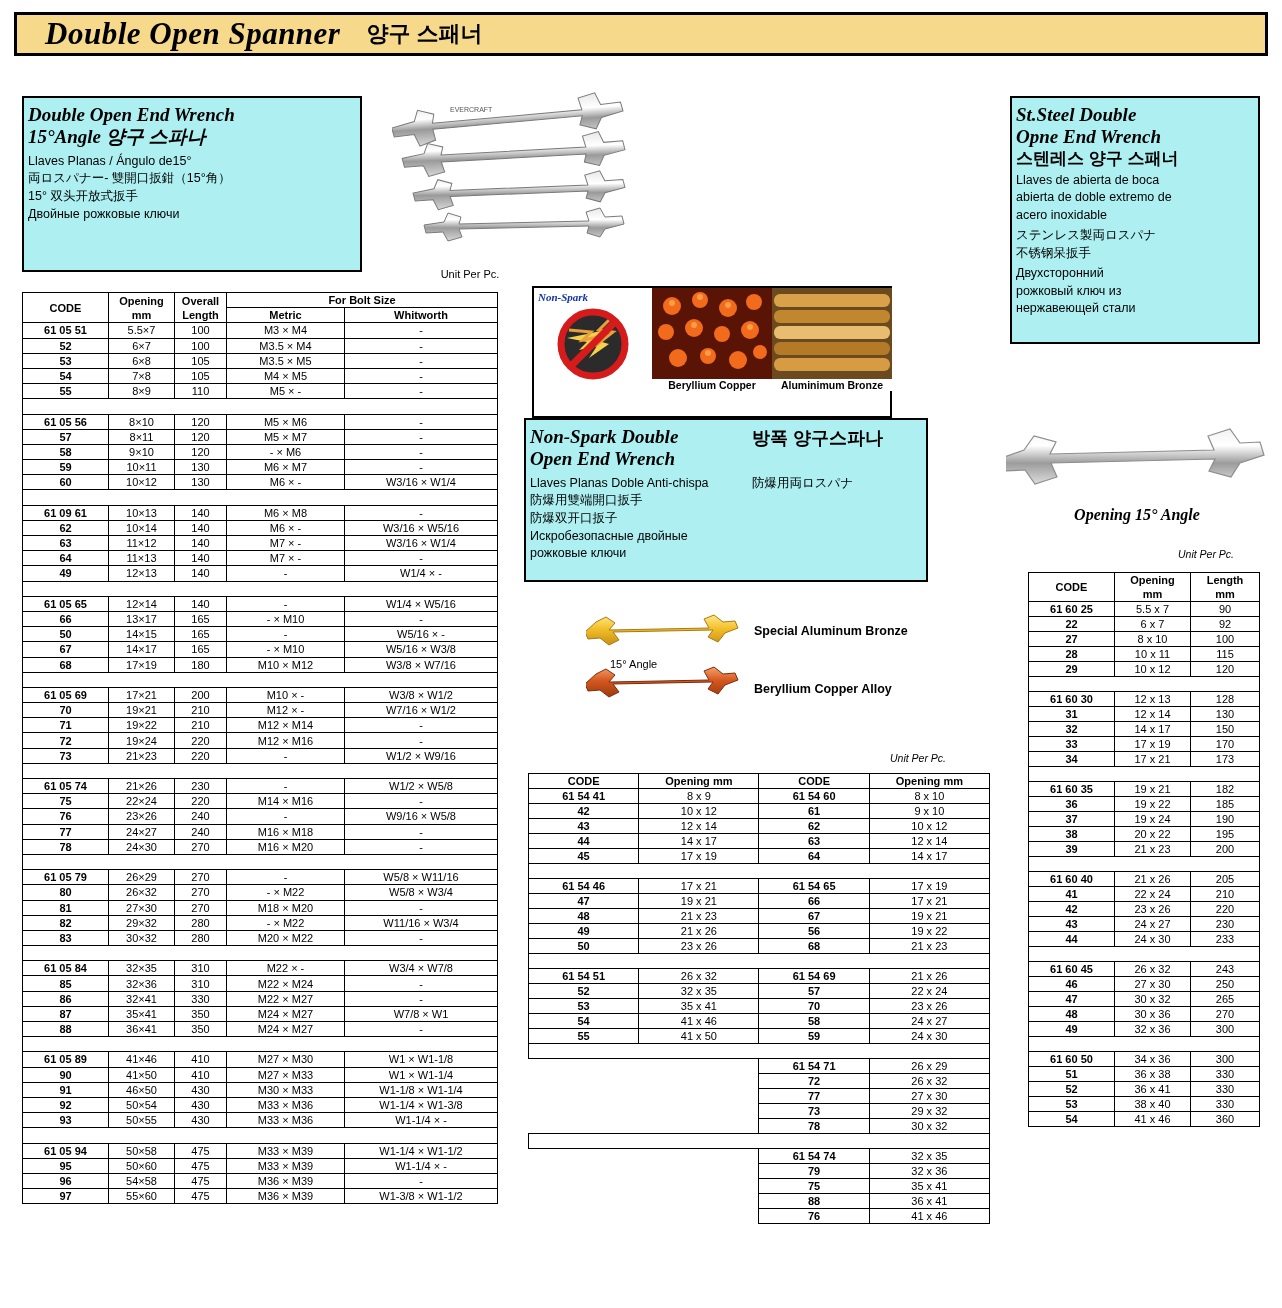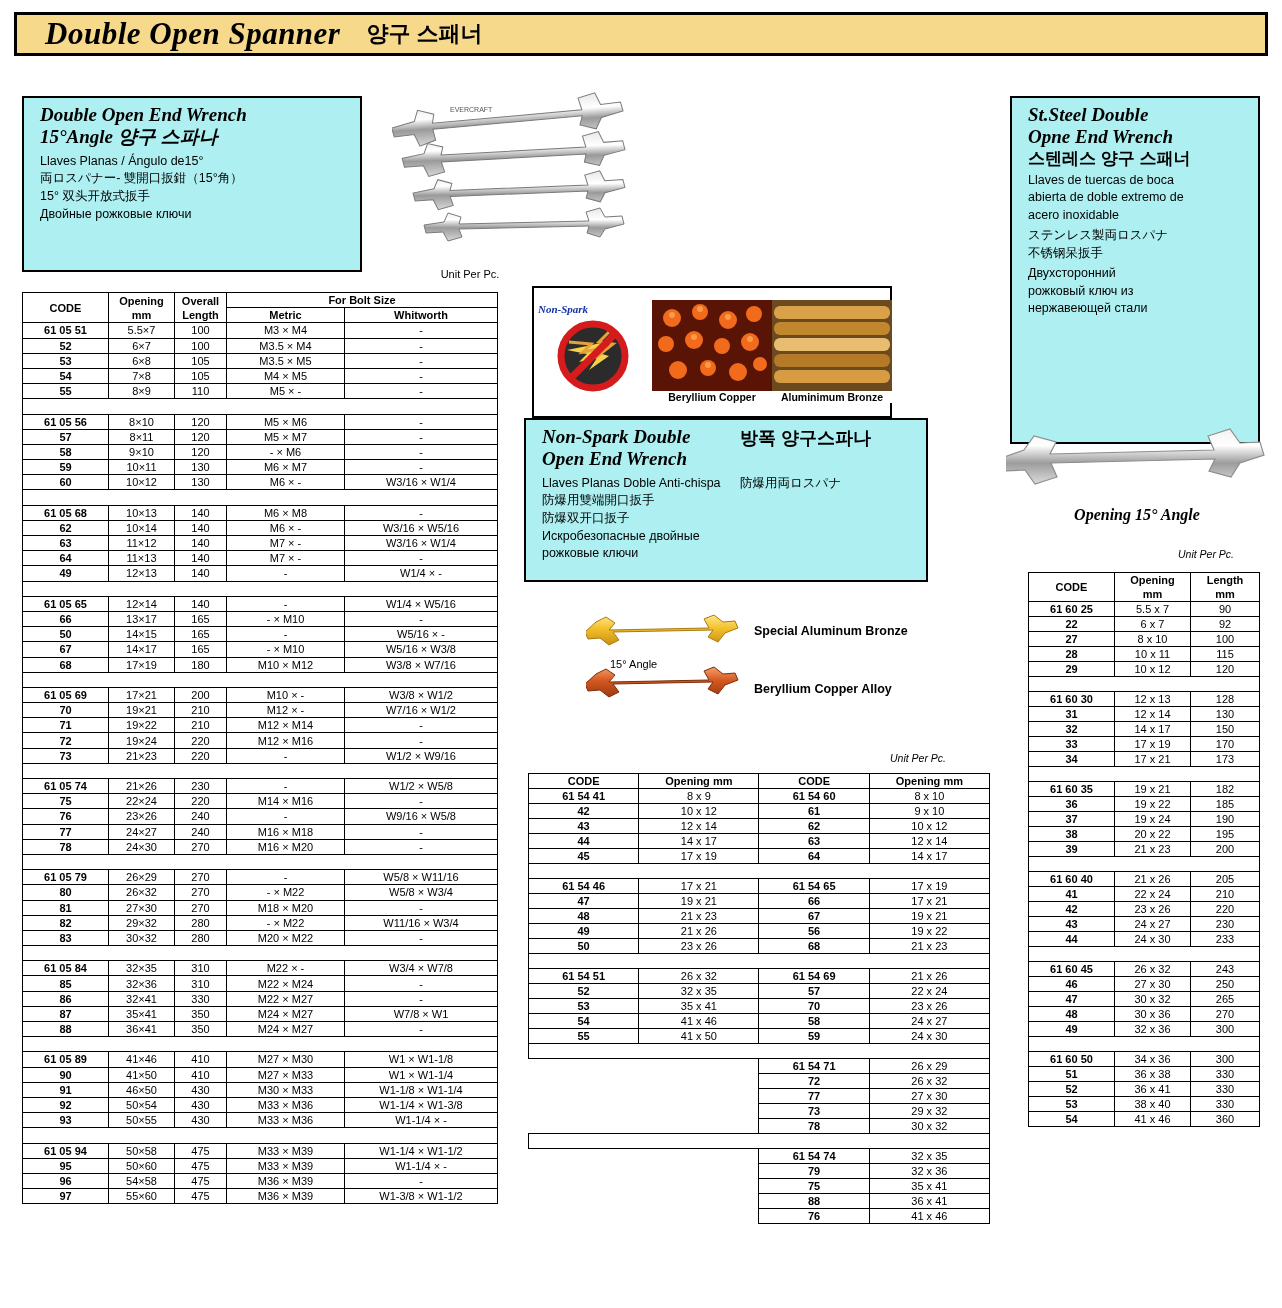--- a/index.html
+++ b/index.html
@@ -25,35 +25,35 @@
     margin-left:28px; letter-spacing:0.5px;
   }
   .banner-title-kr {
     font-size:22px; font-weight:bold; margin-left:26px;
   }
   
   .cyanbox {
     position:absolute;
     background:#aef0f2;
     border:2px solid #000;
-    padding:6px 16px;
+    padding:6px 4px;
   }
   .cb-title {
     font-family:"Liberation Serif", serif;
     font-weight:bold; font-style:italic; font-size:19px;
     line-height:1.18;
   }
   .cb-title2 {
     font-weight:bold; font-size:17px; line-height:1.2;
   }
   .cb-line { font-size:12.5px; line-height:1.38; }
   .cb-line-cjk { font-size:12.5px; line-height:1.42; }
 
   #box-15angle { left:22px; top:96px; width:340px; height:176px; }
-  #box-stst   { left:1010px; top:96px; width:250px; height:348px; }
+  #box-stst   { left:1010px; top:96px; width:250px; height:248px; }
   #box-nonspark { left:524px; top:418px; width:404px; height:164px; }
 
   
   table.grid { border-collapse:collapse; }
   table.grid td, table.grid th {
     border:1px solid #000;
     font-size:11px;
     text-align:center;
     padding:0 2px;
     height:15px;
@@ -78,21 +78,21 @@
   .imgbox { position:absolute; }
   .caption { font-size:11px; text-align:center; }
   .unitper { font-size:10.5px; font-style:italic; }
 
   #photo-wrench { left:392px; top:88px; width:260px; height:175px; }
   #cap-unit1 { position:absolute; left:400px; top:268px; width:140px; }
 
   #nonspark-panel {
     position:absolute; left:532px; top:286px; width:360px; height:132px;
     border:2px solid #000; background:#fff;
-    display:flex; align-items:center;
+    display:flex; align-items:flex-start;
   }
   .ns-cell { flex:1; position:relative; }
   .ns-label {
     position:absolute; bottom:1px; left:0; right:0;
     text-align:center; font-size:10.5px; font-weight:bold;
     background:#fff;
   }
   .ns-tag {
     position:absolute; left:4px; top:3px;
     font-size:11px; font-weight:bold; color:#1433a6;
@@ -128,21 +128,21 @@
   <div class="cb-line" style="margin-top:4px">Llaves Planas / Ángulo de15°</div>
   <div class="cb-line-cjk">両ロスパナー-       雙開口扳鉗（15°角）</div>
   <div class="cb-line-cjk">15°  双头开放式扳手</div>
   <div class="cb-line">Двойные рожковые ключи</div>
 </div>
 
 <div class="cyanbox" id="box-stst">
   <div class="cb-title">St.Steel Double</div>
   <div class="cb-title">Opne End Wrench</div>
   <div class="cb-title2">스텐레스 양구 스패너</div>
-  <div class="cb-line" style="margin-top:3px">Llaves de tuercas de boca</div>
+  <div class="cb-line" style="margin-top:3px">Llaves de abierta de boca</div>
   <div class="cb-line">abierta de doble extremo de</div>
   <div class="cb-line">acero inoxidable</div>
   <div class="cb-line-cjk" style="margin-top:3px">ステンレス製両ロスパナ</div>
   <div class="cb-line-cjk">不锈钢呆扳手</div>
   <div class="cb-line" style="margin-top:3px">Двухсторонний</div>
   <div class="cb-line">рожковый ключ из</div>
   <div class="cb-line">нержавеющей стали</div>
 </div>
 
 <div class="cyanbox" id="box-nonspark">
@@ -386,21 +386,21 @@
         <td class="code">60</td>
         <td class="">10×12</td>
         <td class="">130</td>
         <td class="">M6     ×   -</td>
         <td class="">W3/16  × W1/4</td>
       </tr>
       <tr class="spacer">
         <td colspan="5"></td>
       </tr>
       <tr>
-        <td class="code">61 05 68</td>
+        <td class="code">61 09 61</td>
         <td class="">10×13</td>
         <td class="">140</td>
         <td class="">M6     × M8</td>
         <td class="">-</td>
       </tr>
       <tr>
         <td class="code">62</td>
         <td class="">10×14</td>
         <td class="">140</td>
         <td class="">M6     ×   -</td>

